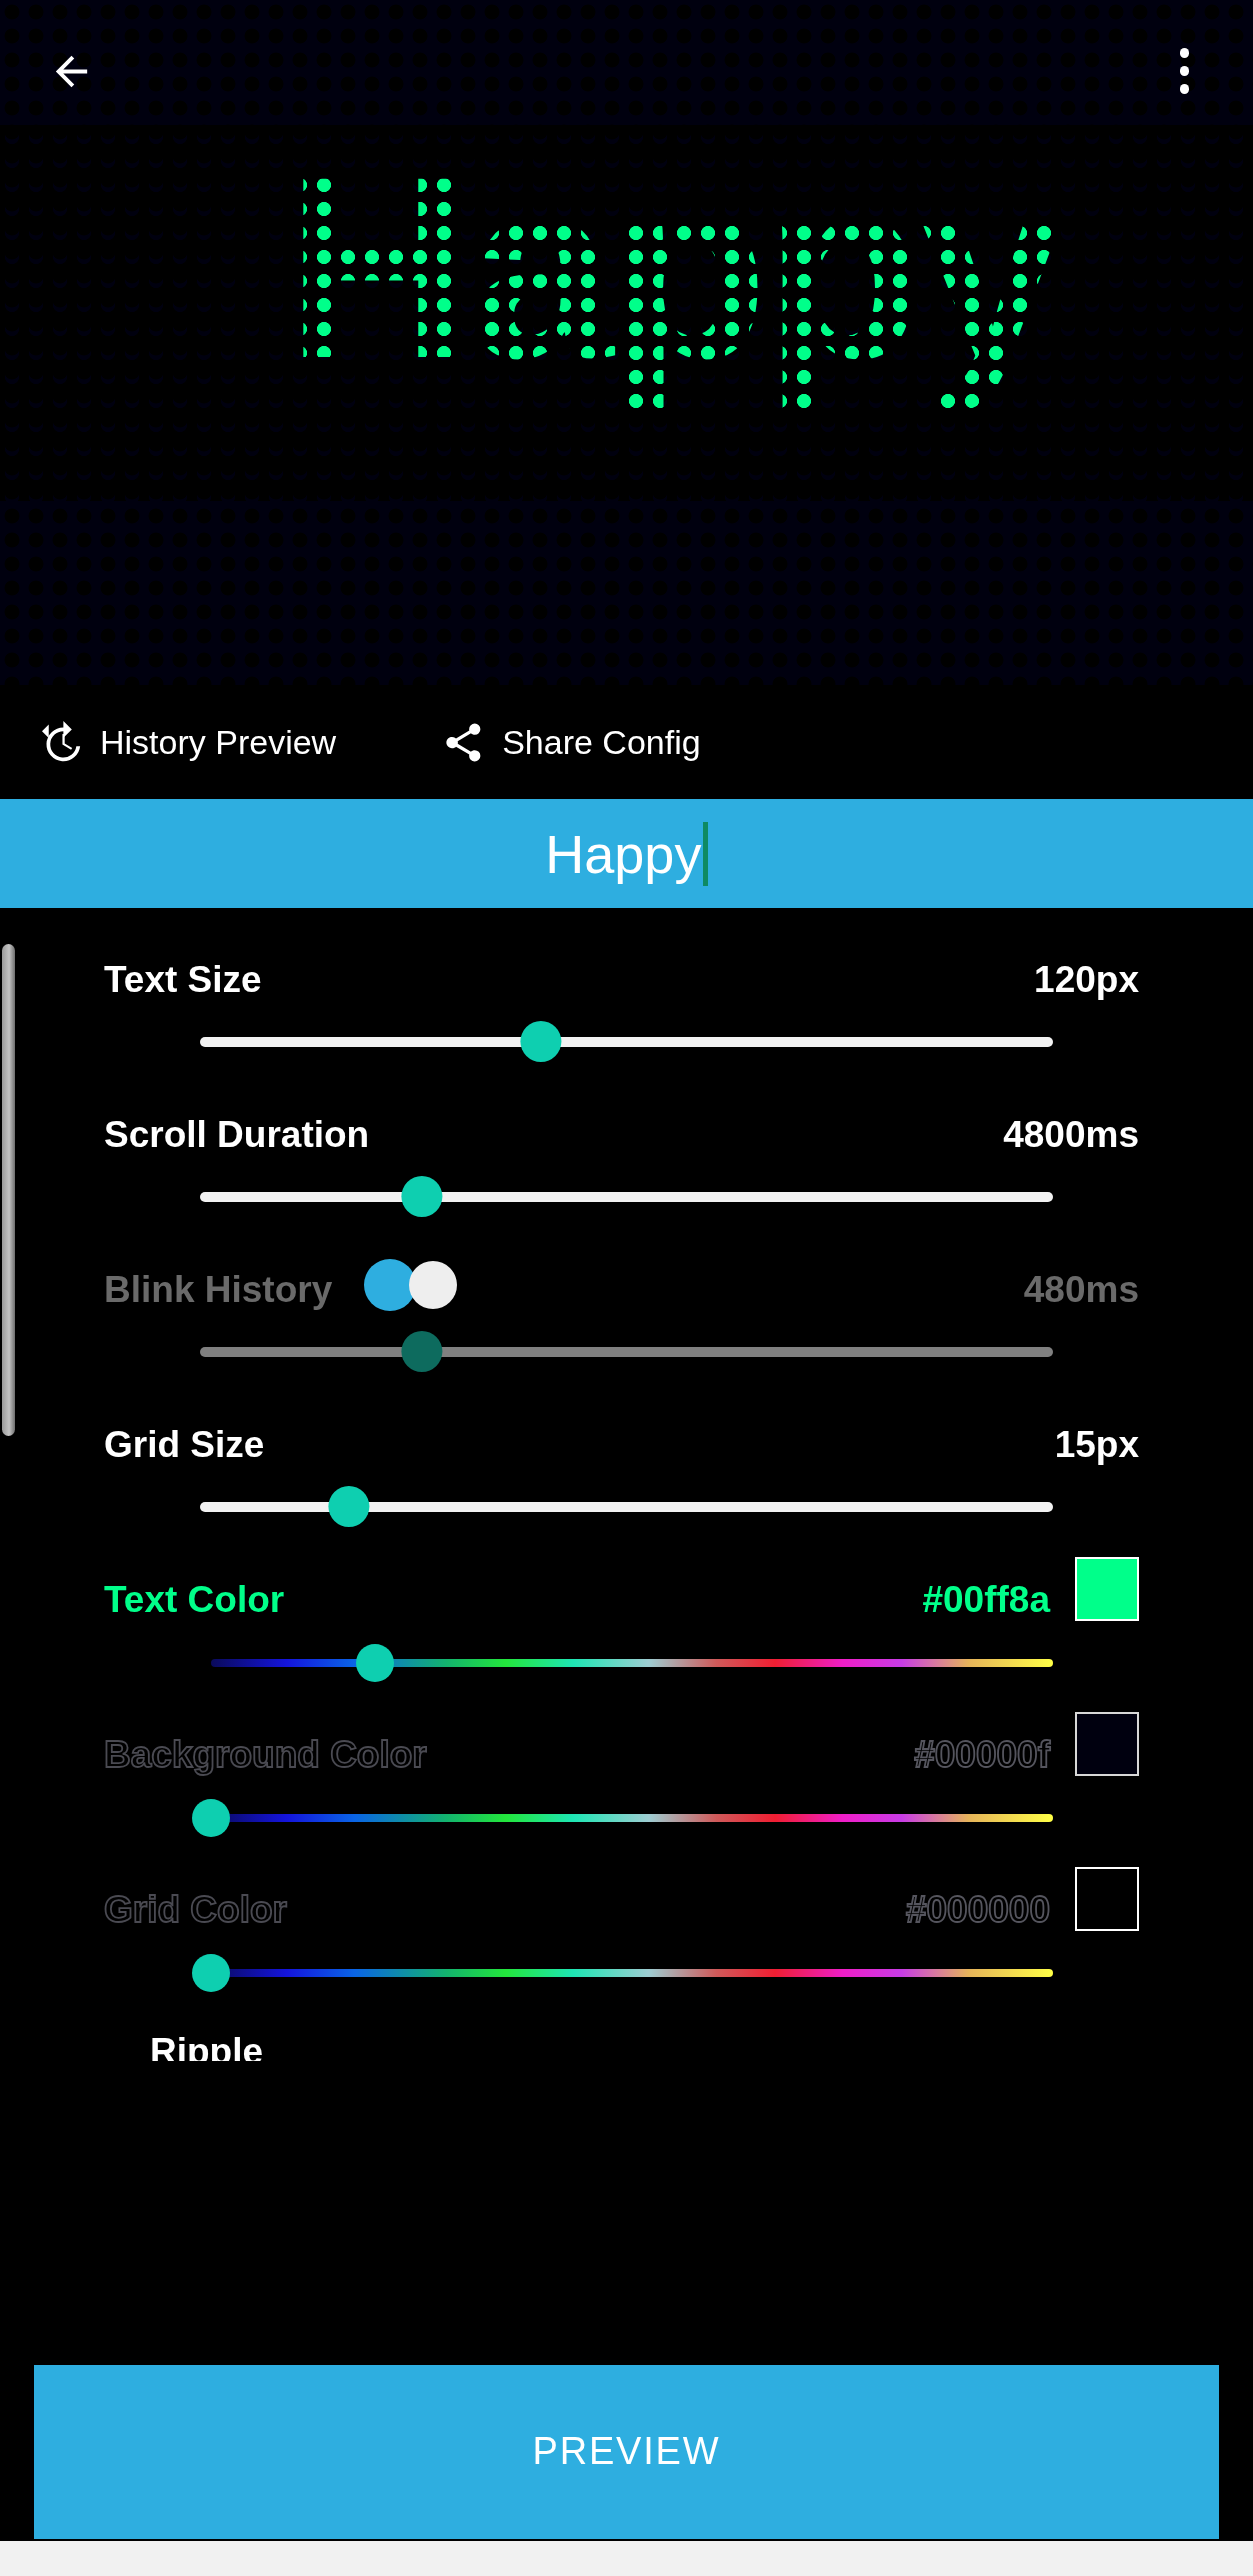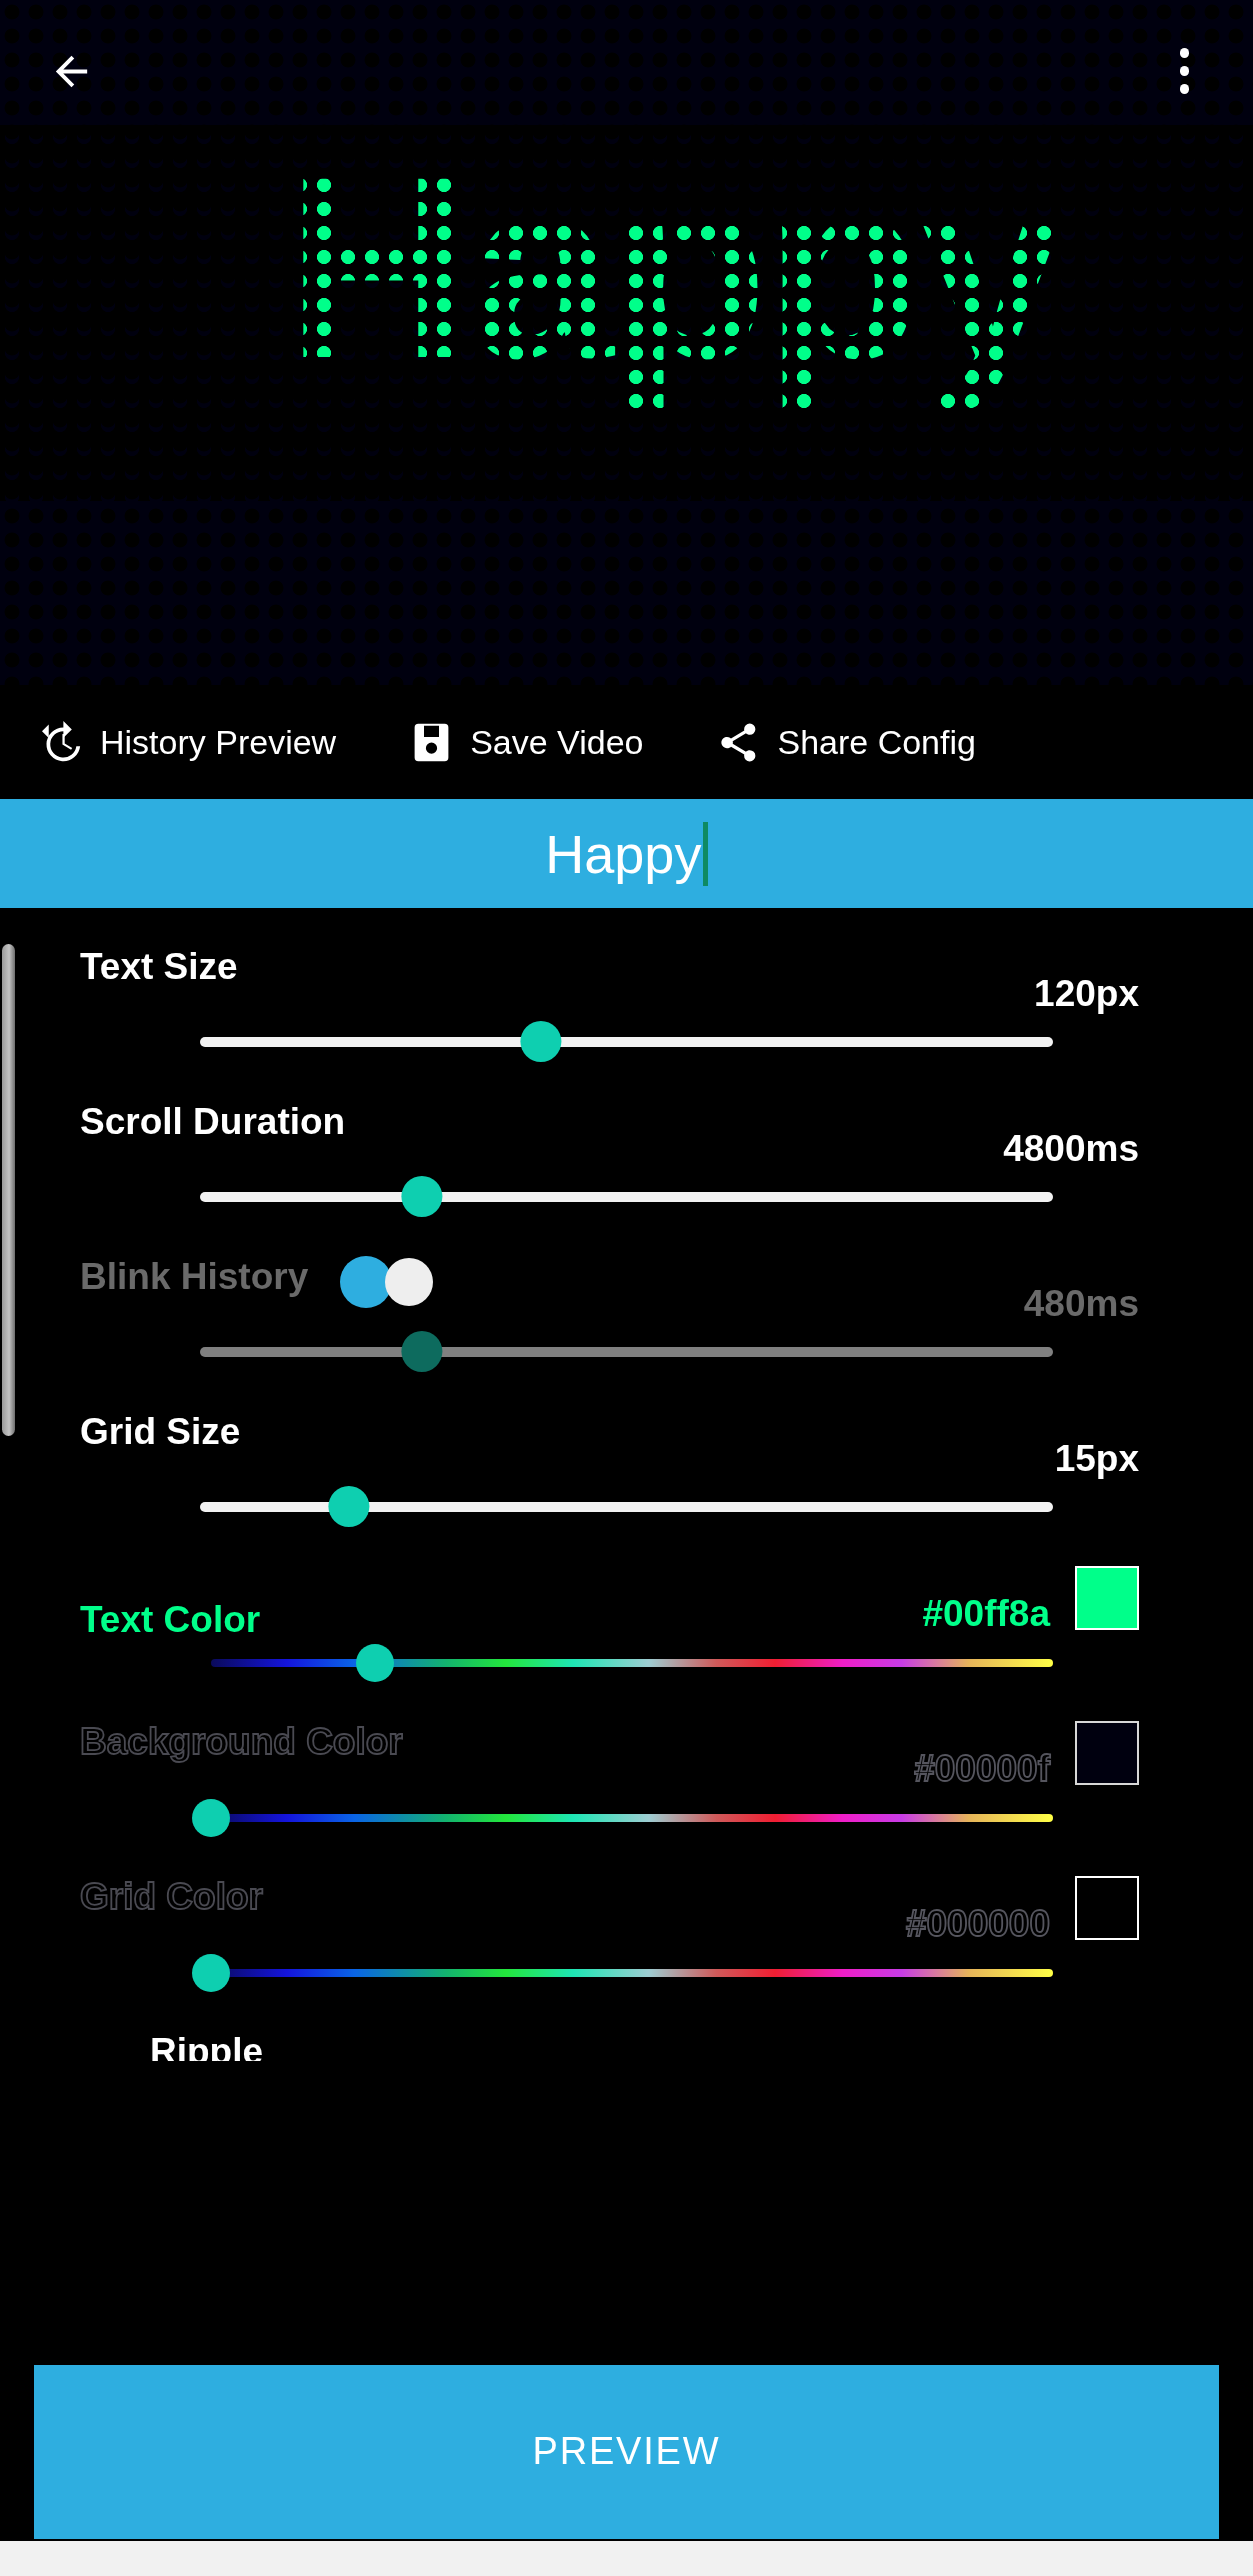--- a/index.html
+++ b/index.html
@@ -127,22 +127,22 @@
   .scrollbar-thumb {
     position: absolute; left: 1.8px; top: 19.7px;
     width: 13.4px; height: 492px;
     background: linear-gradient(to right,#9a9a9a,#c4c4c4 55%,#6e6e6e);
     border-radius: 7.2px;
   }
   .rows { padding: 38px 0 0 0; }
 
   .row { position: relative; padding: 0 0 0 0; margin-bottom: 18px; }
   .row-head {
-    display: flex; align-items: flex-start;
-    padding: 0 114px 0 80px;
+    display: flex; align-items: flex-end;
+    padding: 0 114px 0 104px;
     height: 55px;
   }
   .row-label {
     font-size: 37px; font-weight: 700; color: #ffffff;
     white-space: nowrap;
   }
   .row-label.dim { color: #6a6a6a; font-weight: 700; }
   .row-label.accent { color: #00ff8a; margin-top: 33px; }
   .row-label.outline {
     color: transparent;
@@ -279,28 +279,20 @@
         <svg viewBox="0 0 24 24">
           <path d="M13 3a9 9 0 1 0 8.94 10h-2.02A7 7 0 1 1 13 5v3.5l4.5-4.5L13 -0.5V3z" transform="translate(0,1)"></path>
           <path d="M12.5 7.5h1.2v5l4 2.4-.6 1-4.6-2.8z"></path>
           <path d="M5.2 2.4 1.6 6l3.6 3.6V2.4z"></path>
         </svg>
       </span>
       <span class="tl">History Preview</span>
     </div>
     <span class="tb-spacer"></span>
 
-    <div class="tool-btn">
-      <span class="ti">
-        <svg viewBox="0 0 24 24">
-          <path d="M5 2h14a2 2 0 0 1 2 2v16a2 2 0 0 1-2 2H5a2 2 0 0 1-2-2V4a2 2 0 0 1 2-2zm3 1v6h8V3H8zm4 9a3 3 0 1 0 0 6 3 3 0 0 0 0-6z"></path>
-        </svg>
-      </span>
-      <span class="tl">Save Video</span>
-    </div>
     <span class="tb-spacer"></span>
 
     <div class="tool-btn">
       <span class="ti">
         <svg viewBox="0 0 24 24">
           <path d="M18 16.1c-.8 0-1.5.3-2 .8l-7.1-4.2c.1-.2.1-.5.1-.7s0-.5-.1-.7L16 7.1c.5.5 1.2.8 2 .8a3 3 0 1 0-3-3c0 .3 0 .5.1.7L8 9.9A3 3 0 1 0 6 15c.8 0 1.5-.3 2-.8l7.1 4.2c-.1.2-.1.4-.1.6a3 3 0 1 0 3-2.9z"></path>
         </svg>
       </span>
       <span class="tl">Share Config</span>
     </div>

